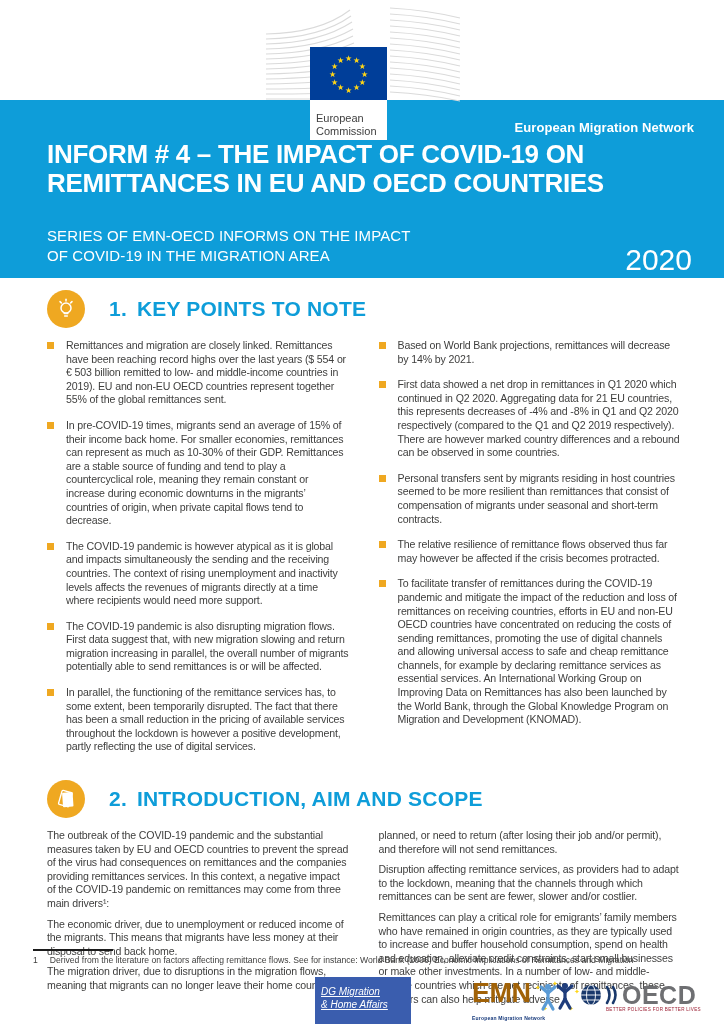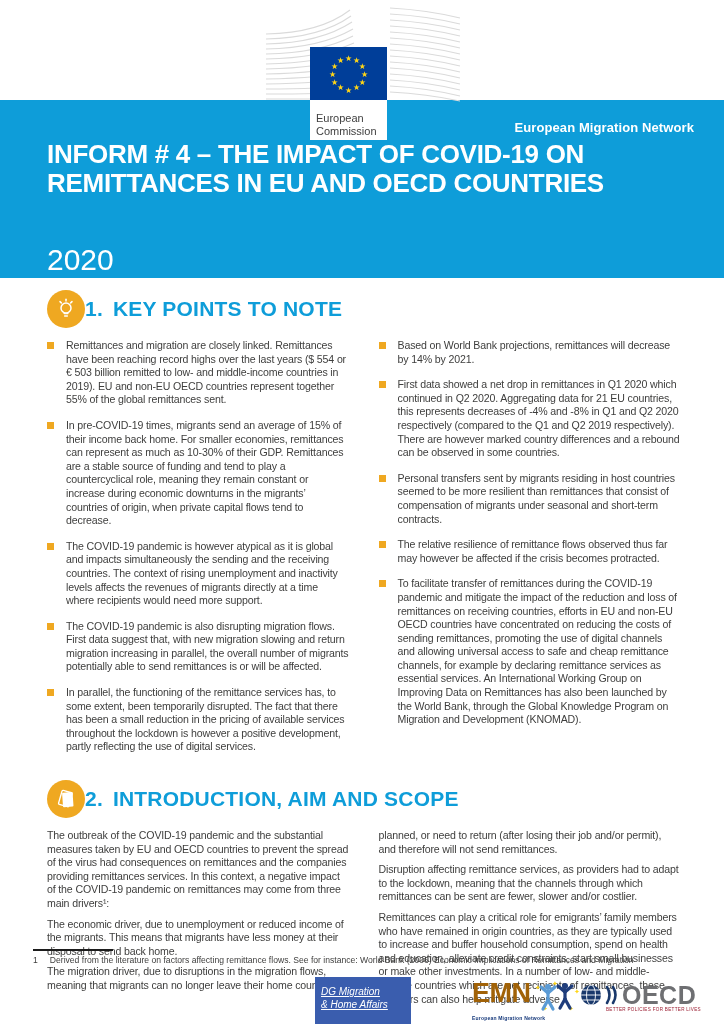--- a/index.html
+++ b/index.html
@@ -33,21 +33,21 @@
   }
   .subtitle-row {
     position:absolute; top:126px; left:47px; right:32px;
     display:flex; justify-content:space-between; align-items:flex-start;
   }
   .doc-subtitle { color:#fff; font-size:15px; line-height:20px; font-weight:400; letter-spacing:0.1px; }
   .doc-year { color:#fff; font-size:30px; font-weight:400; line-height:32px; margin-top:18px; }
 
   
   .main { position:relative; padding:8px 44px 0 47px; }
-  .sec-head { display:flex; align-items:center; gap:0; margin-top:4px; }
+  .sec-head { display:flex; align-items:center; gap:24px; margin-top:4px; }
   .icon-circle {
     width:38px; height:38px; border-radius:50%; background:#efa821;
     display:flex; align-items:center; justify-content:center; flex-shrink:0;
   }
   .sec-title { margin:0; color:#0e9dd9; font-size:21px; font-weight:bold; letter-spacing:0.2px; }
   .sec-title .sec-num { margin-right:10px; }
 
   .two-col { display:flex; gap:30px; margin-top:11px; }
   .col { flex:1 1 0; min-width:0; }
 
@@ -147,20 +147,24 @@
     </div>
   </div>
 
   <div class="banner">
     <div class="network-label">European Migration Network</div>
     <h1 class="doc-title">
       <span>INFORM # 4 – THE IMPACT OF COVID-19 ON</span><br>
       <span>REMITTANCES IN EU AND OECD COUNTRIES</span>
     </h1>
     <div class="subtitle-row">
+      <div class="doc-subtitle">
+        <span>SERIES OF EMN-OECD INFORMS ON THE IMPACT</span><br>
+        <span>OF COVID-19 IN THE MIGRATION AREA</span>
+      </div>
       <div class="doc-year">2020</div>
     </div>
   </div>
 
   <div class="main">
 
     <div class="sec-head">
       <div class="icon-circle">
         <svg width="24" height="24" viewBox="0 0 24 24" fill="none" stroke="#ffffff" stroke-width="1.5" stroke-linecap="round">
           <circle cx="12" cy="11" r="5"></circle>

